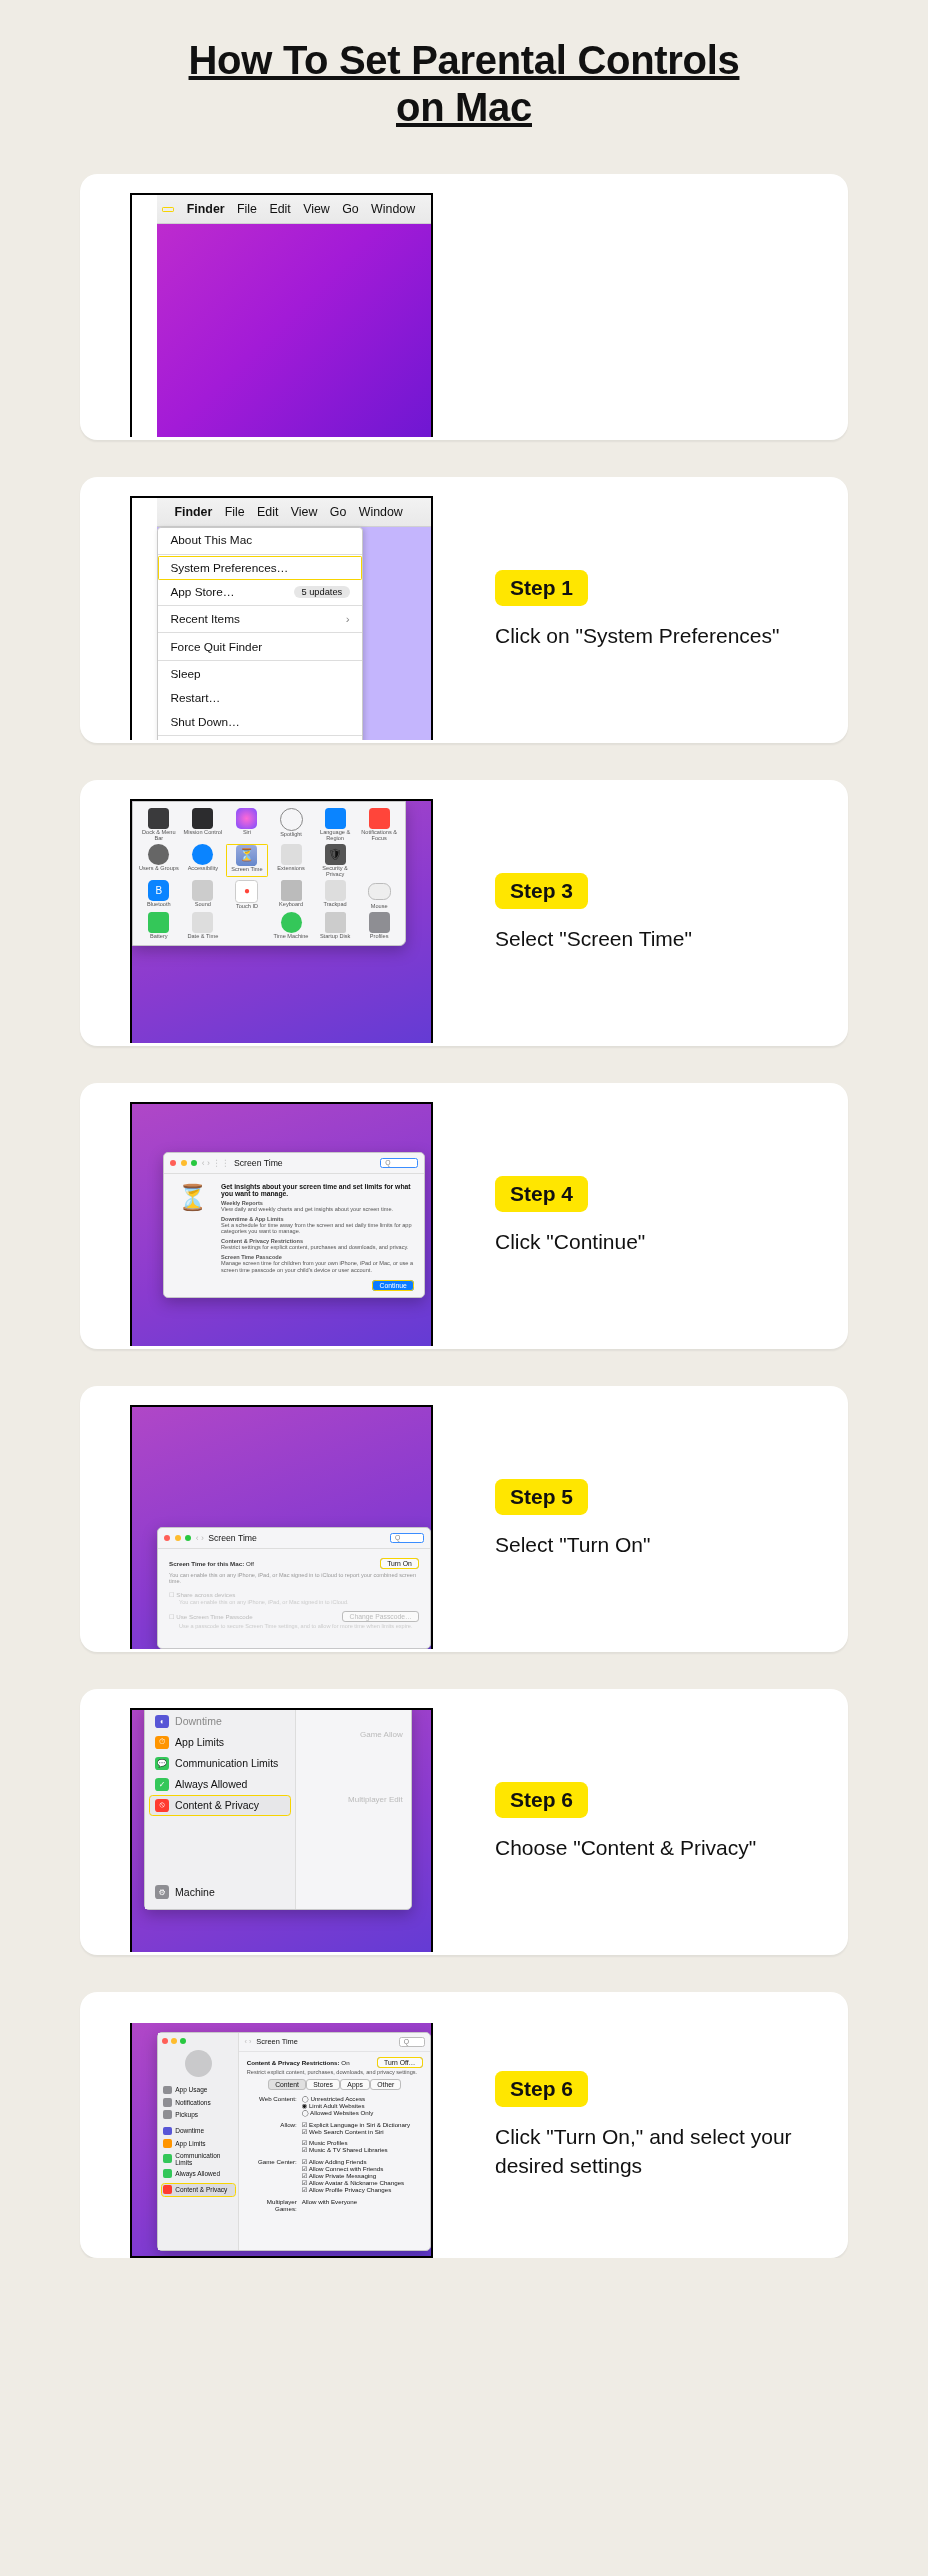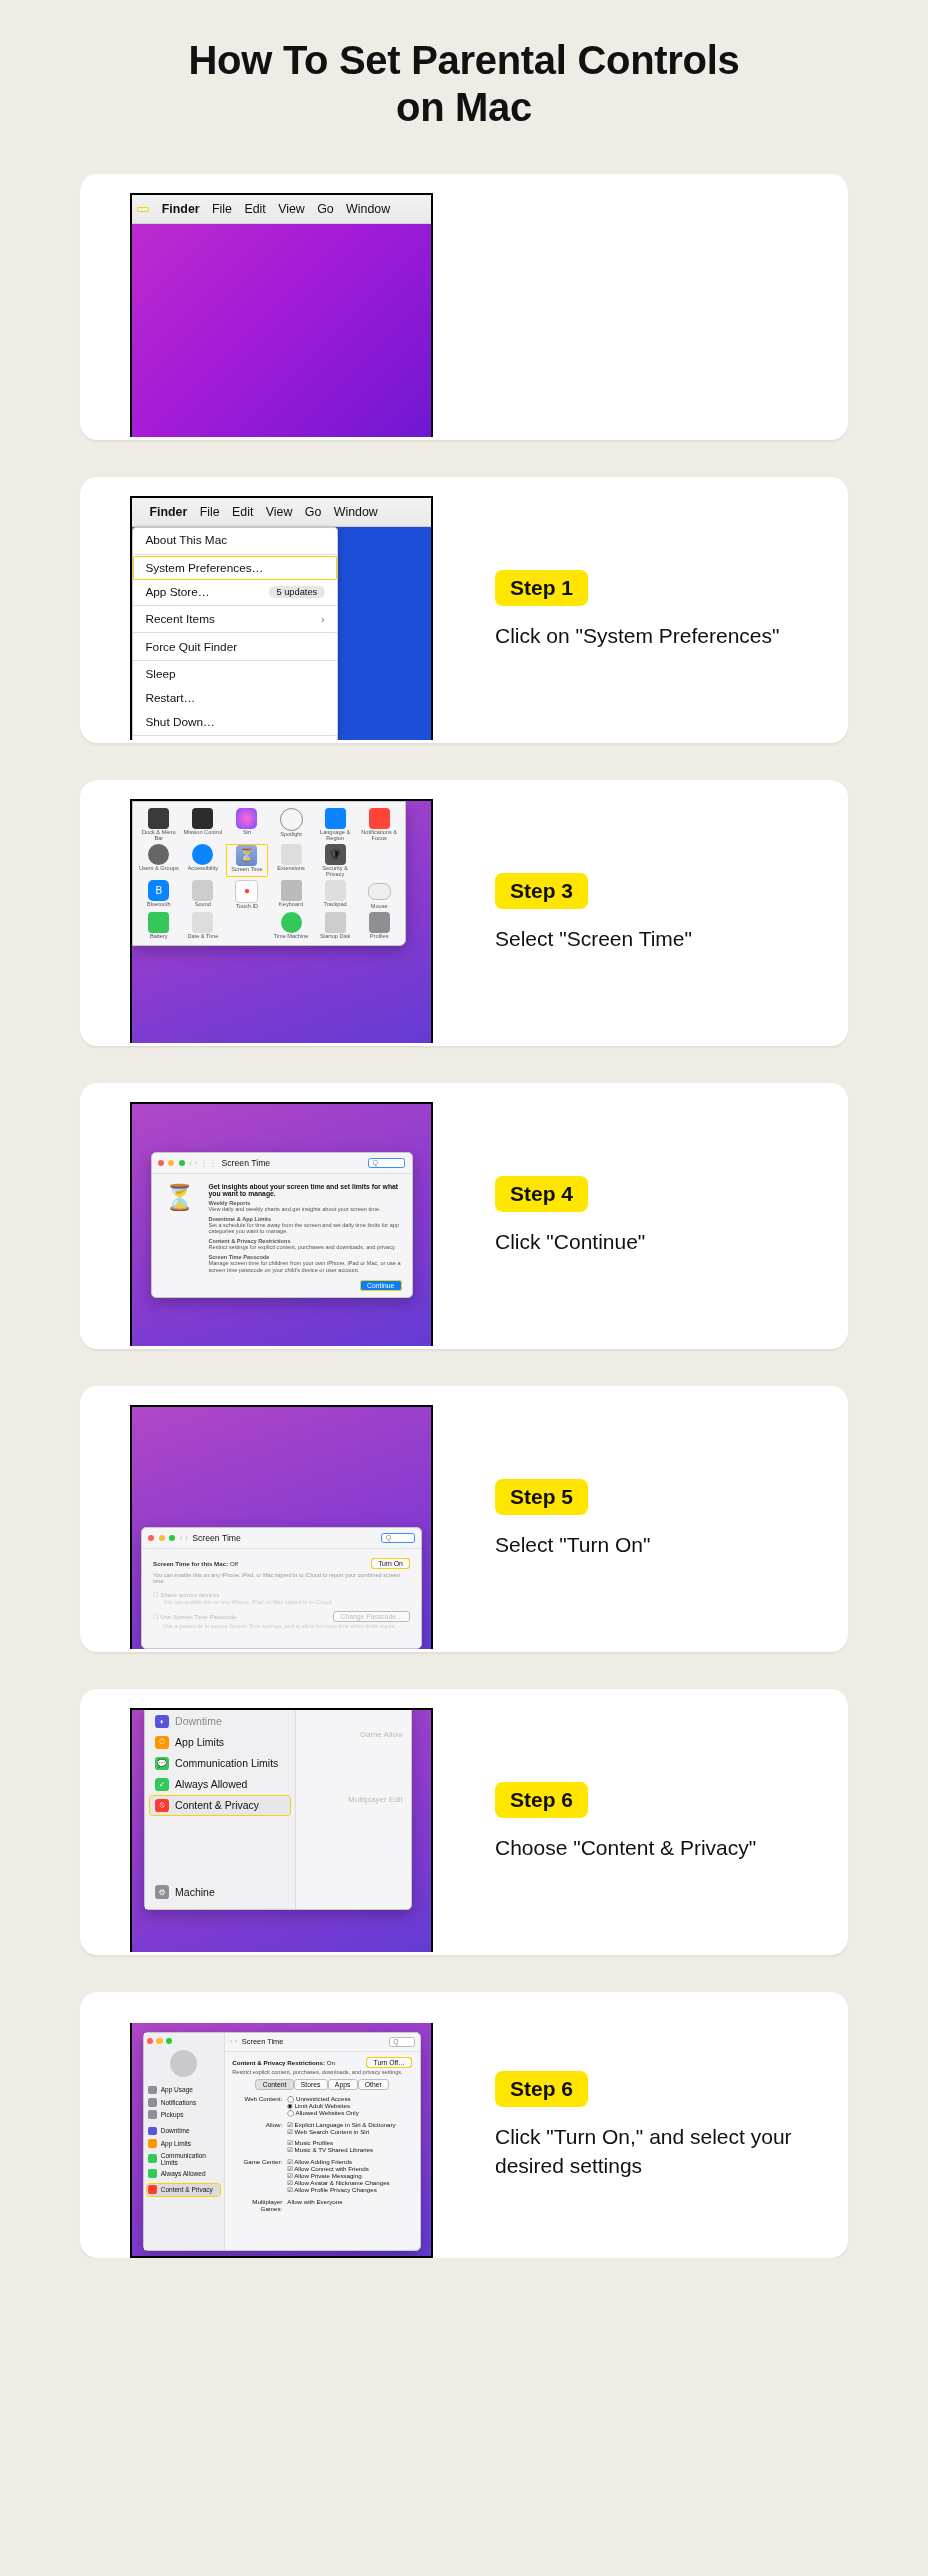--- a/index.html
+++ b/index.html
@@ -1,22 +1,22 @@
 <!DOCTYPE html>
 <html style="font-size:10px"><head>
 <meta charset="utf-8">
 <style>
   html,body{margin:0;padding:0;background:#efece5;font-family:-apple-system,BlinkMacSystemFont,"Segoe UI",Helvetica,Arial,sans-serif;color:#111;}
   .page{width:928px;margin:0 auto;padding:37px 0 0;}
-  h1.title{font-size:40px;font-weight:800;text-align:center;line-height:1.18;margin:0 0 43px;letter-spacing:-0.3px;}
+  h1.title{font-size:40px;font-weight:800;text-align:center;line-height:1.18;margin:0 0 43px;letter-spacing:-0.3px;text-decoration:underline;}
   .steps{display:flex;flex-direction:column;gap:37px;padding:0 80px;}
   .card{background:#fff;border-radius:17.3px;display:flex;padding:0;min-height:266px;overflow:hidden;box-shadow:0 1.2px 1.9px rgba(0,0,0,.06);}
   .shot-col{flex:0 0 365px;display:flex;align-items:flex-start;justify-content:flex-start;padding:18.6px 0 0 50px;box-sizing:border-box;}
   .shot-col.bottom{align-items:flex-end;padding:0 0 0 50px;}
-  .shot{width:303px;height:244px;border:2.5px solid #000;border-bottom:0;box-sizing:border-box;overflow:hidden;position:relative;background:#fff;}
+  .shot{width:303px;height:244px;border:2.5px solid #000;border-bottom:0;box-sizing:border-box;overflow:hidden;position:relative;background:#fff;padding-left:25px;}
   .shot.bot{border-bottom:2.5px solid #000;border-top:0;}
   .desc-col{flex:1;display:flex;flex-direction:column;justify-content:center;padding:0 37px 0 50px;gap:16px;}
   .badge{display:inline-block;background:#ffe600;color:#111;font-weight:800;font-size:21px;padding:6.2px 15px 6.2px;border-radius:7.4px;width:fit-content;}
   .desc-txt{font-size:21px;font-weight:400;line-height:1.35;}
 
   
   .mac-menubar{height:28.5px;background:linear-gradient(#f2f2f2,#e9e9e9);border-bottom:0.6px solid #d0d0d0;display:flex;align-items:center;font-size:12.4px;padding:0 5px;gap:12.4px;white-space:nowrap;overflow:hidden;}
   .mac-menubar .apple{font-size:13.6px;}
   .hi{outline:1.9px solid #f7d400;outline-offset:-1.2px;border-radius:1.2px;}
   .mac-drop{background:#fff;border:0.6px solid #c9c9c9;border-radius:3.7px;font-size:11.8px;box-shadow:1.2px 1.9px 5px rgba(0,0,0,.15);}
@@ -70,21 +70,21 @@
         <div class="shot" style="display:flex;flex-direction:column;">
           <div class="mac-menubar">
             <span class="apple"></span>
             <b>Finder</b>
             <span>File</span>
             <span>Edit</span>
             <span>View</span>
             <span>Go</span>
             <span>Window</span>
           </div>
-          <div style="flex:1;position:relative;background:#1d4ed8;">
+          <div style="flex:1;position:relative;background:#c4b5fd;">
             <div class="mac-drop" style="position:absolute;left:0;top:0;width:204px;">
               <div class="row">
                   <span>About This Mac</span>
                 </div>
               <hr>
               <div class="row hi">
                   <span>System Preferences…</span>
                 </div>
               <div class="row">
                   <span>App Store…</span>

